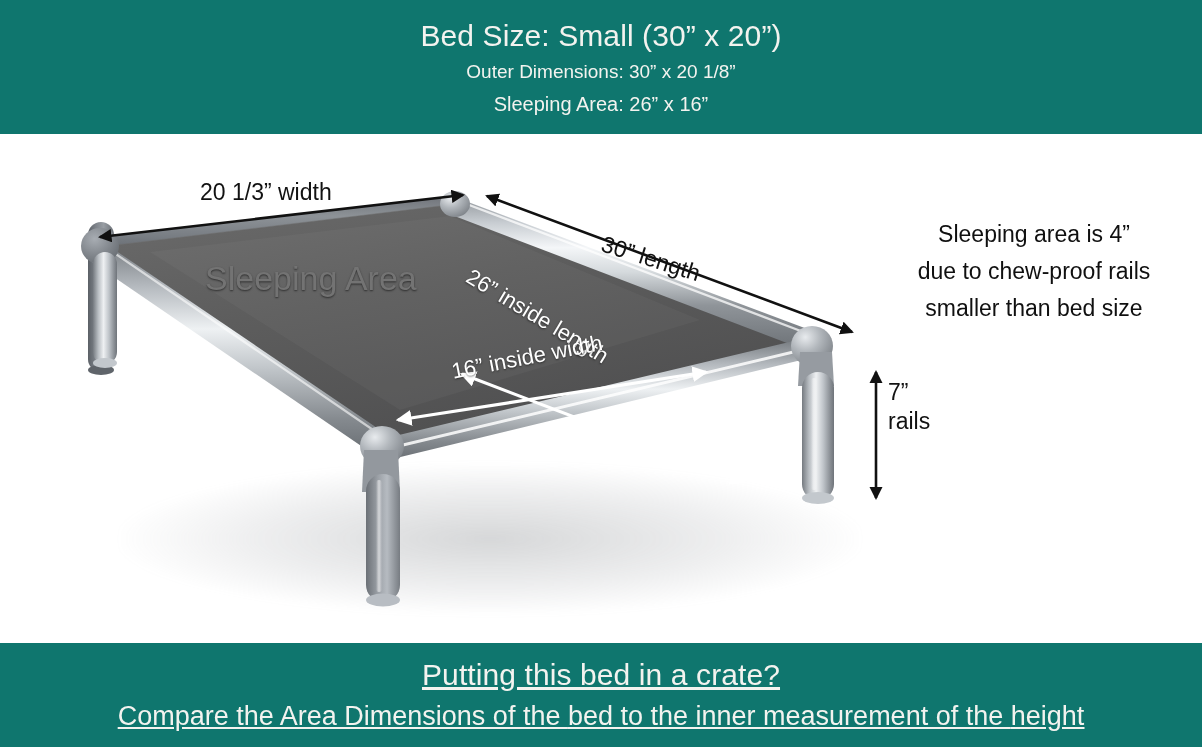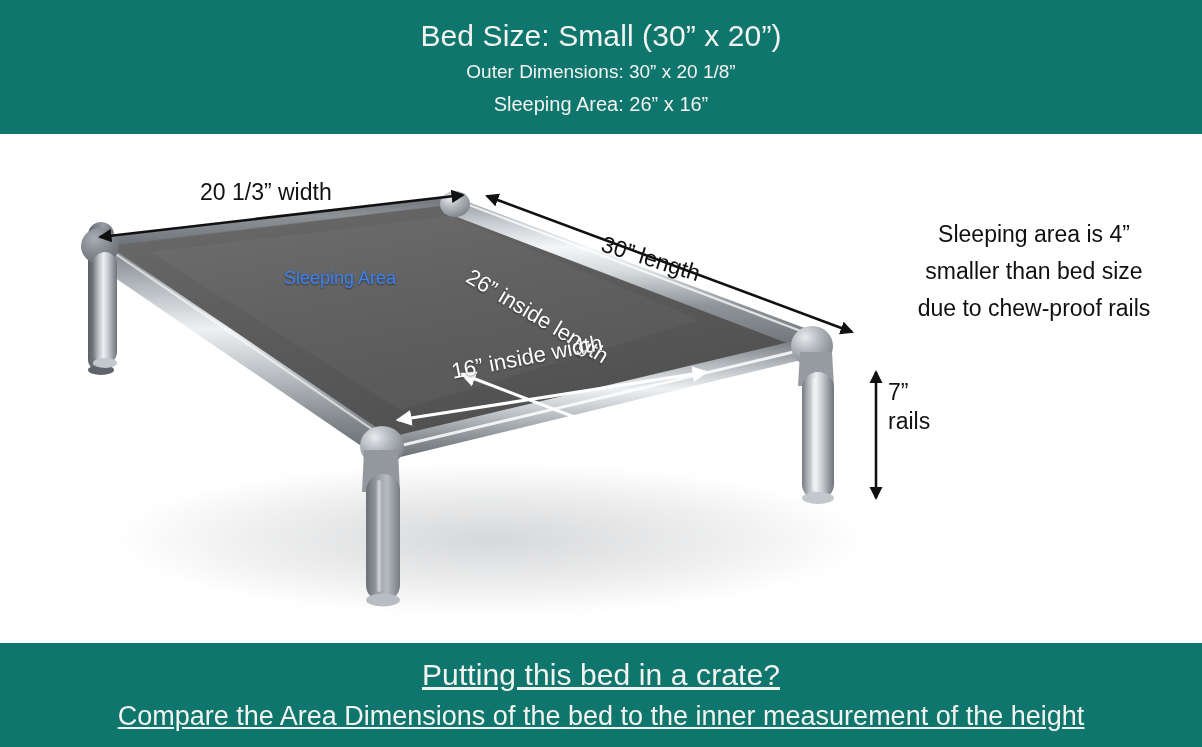--- a/index.html
+++ b/index.html
@@ -59,22 +59,22 @@
     background: radial-gradient(ellipse at 50% 50%,
                 rgba(120,124,128,.30) 0%,
                 rgba(150,153,158,.16) 45%,
                 rgba(255,255,255,0) 72%);
     filter: blur(3px);
   }
 
   
   #mesh-label {
     position: absolute; left: 205px; top: 128px;
-    width: 270px; text-align: center;
-    color: #3b82f6; font-size: 18px; line-height: 33px;
+    width: 270px; 
+    color: #737373; font-size: 34px; line-height: 33px;
     text-shadow: 0 1px 2px rgba(0,0,0,.55);
   }
 
   
   .dim-txt { position: absolute; white-space: nowrap; }
   .dim-black { color: #121212; }
   .dim-white { color: #ffffff; text-shadow: 0 1px 2px rgba(0,0,0,.5); }
 
   #t-width  { left: 200px; top: 45px;  font-size: 23px; }
   #t-length { left: 602px; top: 96px;  font-size: 23px; transform: rotate(17.5deg); transform-origin: left center; }
@@ -90,22 +90,22 @@
 <div class="banner" id="top-banner">
   <div class="bnr-l1">Bed Size: Small (30” x 20”)</div>
   <div class="bnr-l2">Outer Dimensions:  30” x 20 1/8”</div>
   <div class="bnr-l3">Sleeping Area: 26” x 16”</div>
 </div>
 
 <div id="stage">
 
   <div id="side-note">
     <div>Sleeping area is 4”</div>
+    <div>due to chew-proof rails</div>
     <div>smaller than bed size</div>
-    <div>due to chew-proof rails</div>
   </div>
 
   <div id="bed">
 
     <div id="floor-shadow"></div>
 
     <svg width="1202" height="509" viewBox="0 0 1202 509">
       <defs>
 
         <linearGradient id="mesh" x1="0" y1="0" x2="0.55" y2="1">

